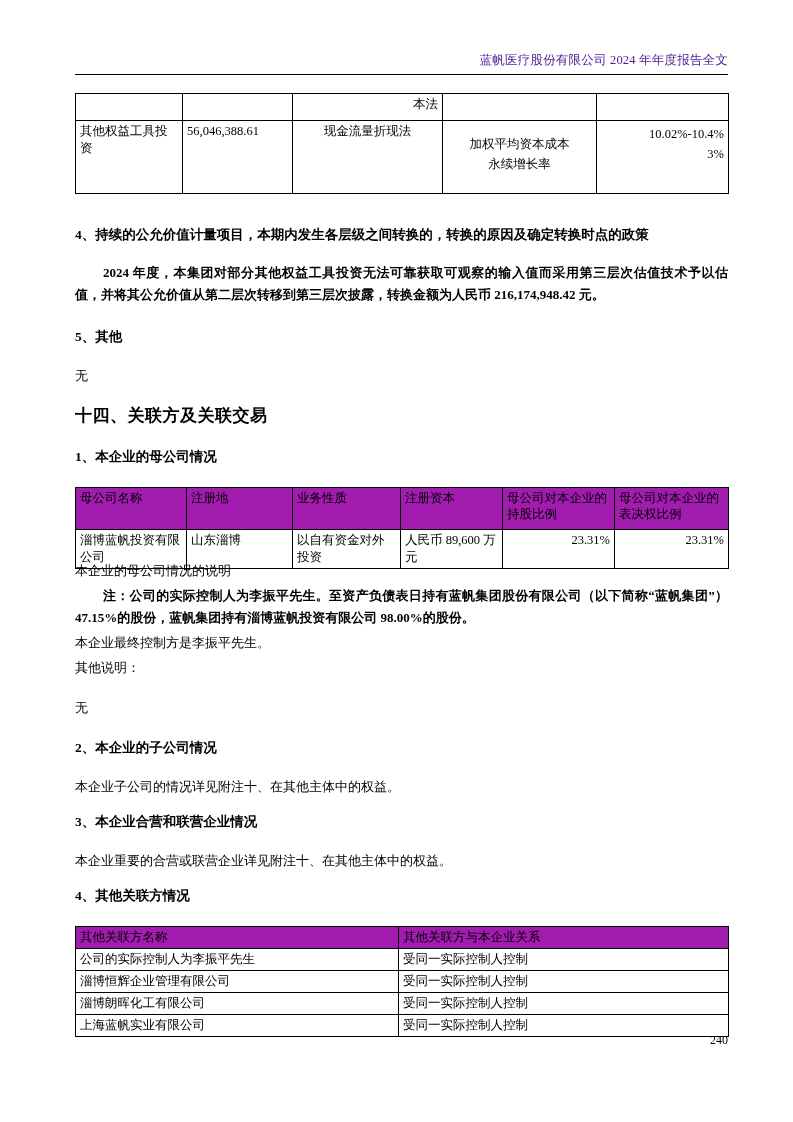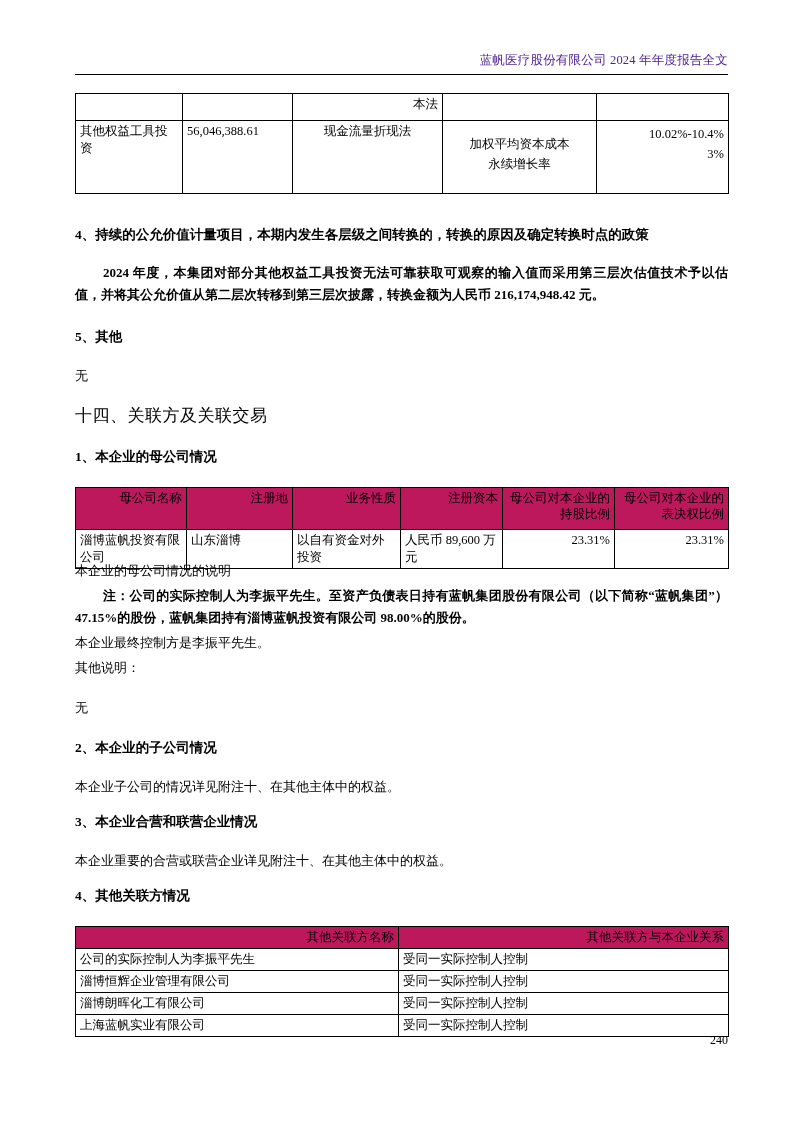--- a/index.html
+++ b/index.html
@@ -50,22 +50,22 @@
     line-height: 17px;
   }
   table.doc-table td, table.doc-table th {
     border: 1px solid #000000;
     padding: 2px 4px;
     vertical-align: top;
     font-weight: normal;
     word-wrap: break-word;
   }
   .hdr-cell {
-    background: #be185d;
-    text-align: right;
+    background: #a21caf;
+    text-align: left;
     vertical-align: middle;
     font-size: 12.5px;
     line-height: 16px;
   }
   .c { text-align: center; }
   .r { text-align: right; }
   .vb { vertical-align: bottom; }
   .vm { vertical-align: middle; }
 
   
@@ -80,21 +80,21 @@
   .cell-tall { height: 52px; margin-top: 45px; }
 
   
   .h-num {
     font-weight: bold;
     font-size: 13.5px;
     line-height: 20px;
     margin: 0;
   }
   .h-major {
-    font-weight: normal;
+    font-weight: bold;
     font-size: 17px;
     line-height: 24px;
     margin: 0;
     letter-spacing: 0.5px;
   }
   .para {
     font-size: 13px;
     line-height: 22px;
     margin: 0;
     text-align: justify;

